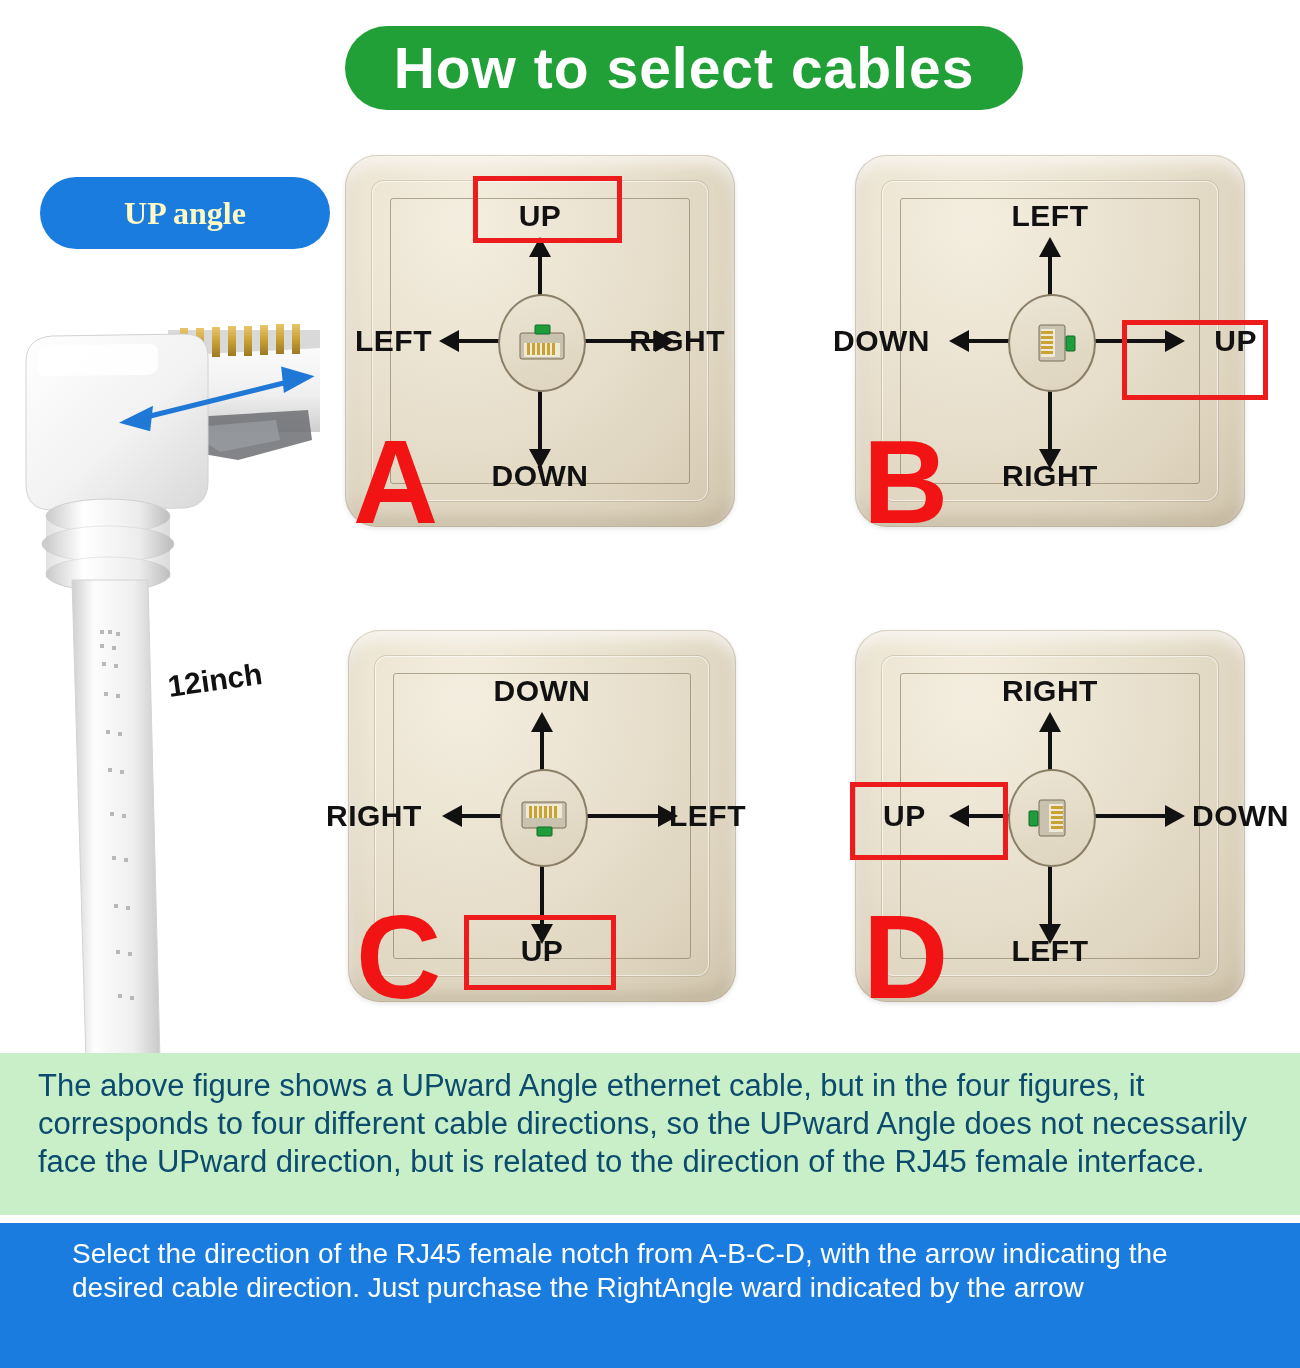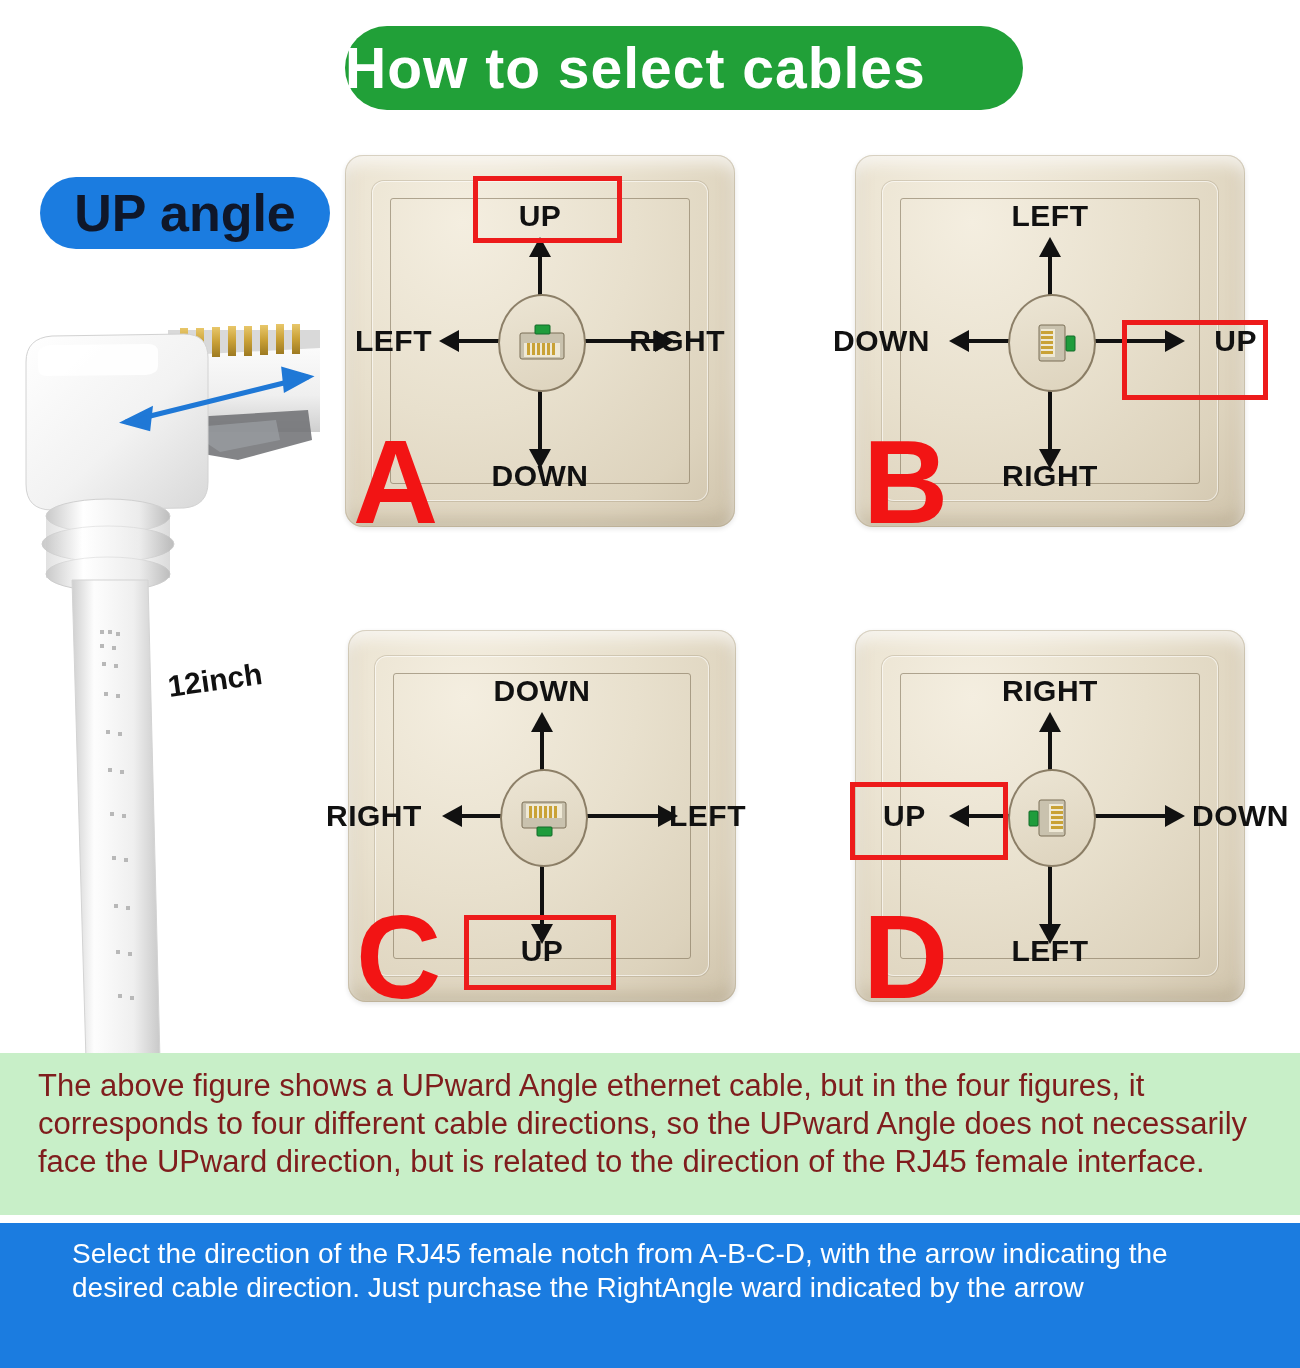--- a/index.html
+++ b/index.html
@@ -9,51 +9,51 @@
     font-family:"Liberation Sans", sans-serif;
     position:relative;
     overflow:hidden;
   }
   .stage{position:absolute;left:0;top:0;width:1300px;height:1368px;}
 
   
   .title-pill{
     position:absolute;left:345px;top:26px;width:678px;height:84px;
     background:#21a038;border-radius:42px;
-    display:flex;align-items:center;
+    display:flex;align-items:center;justify-content:center;
   }
   .title-pill span{
     color:#ffffff;font-size:57px;font-weight:bold;letter-spacing:1px;
     white-space:nowrap;
   }
 
   
   .badge-pill{
     position:absolute;left:40px;top:177px;width:290px;height:72px;
     background:#1b7ce0;border-radius:36px;
     display:flex;align-items:center;justify-content:center;
   }
   .badge-pill span{
-    color:#0f172a;font-size:52px;font-weight:bold;white-space:nowrap;
+    color:#fef9c3;font-size:32px;font-weight:bold;white-space:nowrap;font-family:Liberation Serif, serif;
   }
 
   
   .cable-wrap{position:absolute;left:8px;top:300px;width:330px;height:760px;}
   .cable-svg{position:absolute;left:0;top:0;}
   .dim-label{
     position:absolute;left:160px;top:370px;
     font-size:30px;font-weight:bold;color:#111;
     transform:rotate(-8deg);transform-origin:left center;
     white-space:nowrap;
   }
 
   
   .panel{
     position:absolute;
-    border-radius:18px;
+    border-radius:32px;
     background:
       radial-gradient(ellipse at 30% 18%, #f4eee0 0%, #e8e0cd 45%, #ddd3bd 78%, #cfc3ab 100%);
     box-shadow: inset 0 0 0 1px rgba(160,145,115,.35),
                 inset 0 8px 16px rgba(255,255,255,.75),
                 inset 0 -8px 18px rgba(150,135,105,.35),
                 0 2px 5px rgba(0,0,0,.10);
   }
   .panel .inset-a{
     position:absolute;left:7%;top:7%;right:7%;bottom:7%;
     border-radius:12px;
@@ -109,21 +109,21 @@
   
   .redbox{position:absolute;border:5px solid #ed1b1b;background:transparent;}
 
   
   .note-green{
     position:absolute;left:0;top:1053px;width:1300px;height:162px;
     background:#c8efc8;
   }
   .note-green p{
     margin:0;padding:14px 36px 0 38px;
-    font-size:31px;line-height:1.22;color:#7f1d1d;font-weight:500;
+    font-size:31px;line-height:1.22;color:#0c4a6e;font-weight:500;
   }
   .note-blue{
     position:absolute;left:0;top:1223px;width:1300px;height:145px;
     background:#1b7ce0;
   }
   .note-blue p{
     margin:0;padding:14px 40px 0 72px;
     font-size:28px;line-height:1.23;color:#ffffff;font-weight:500;
   }
 </style>

